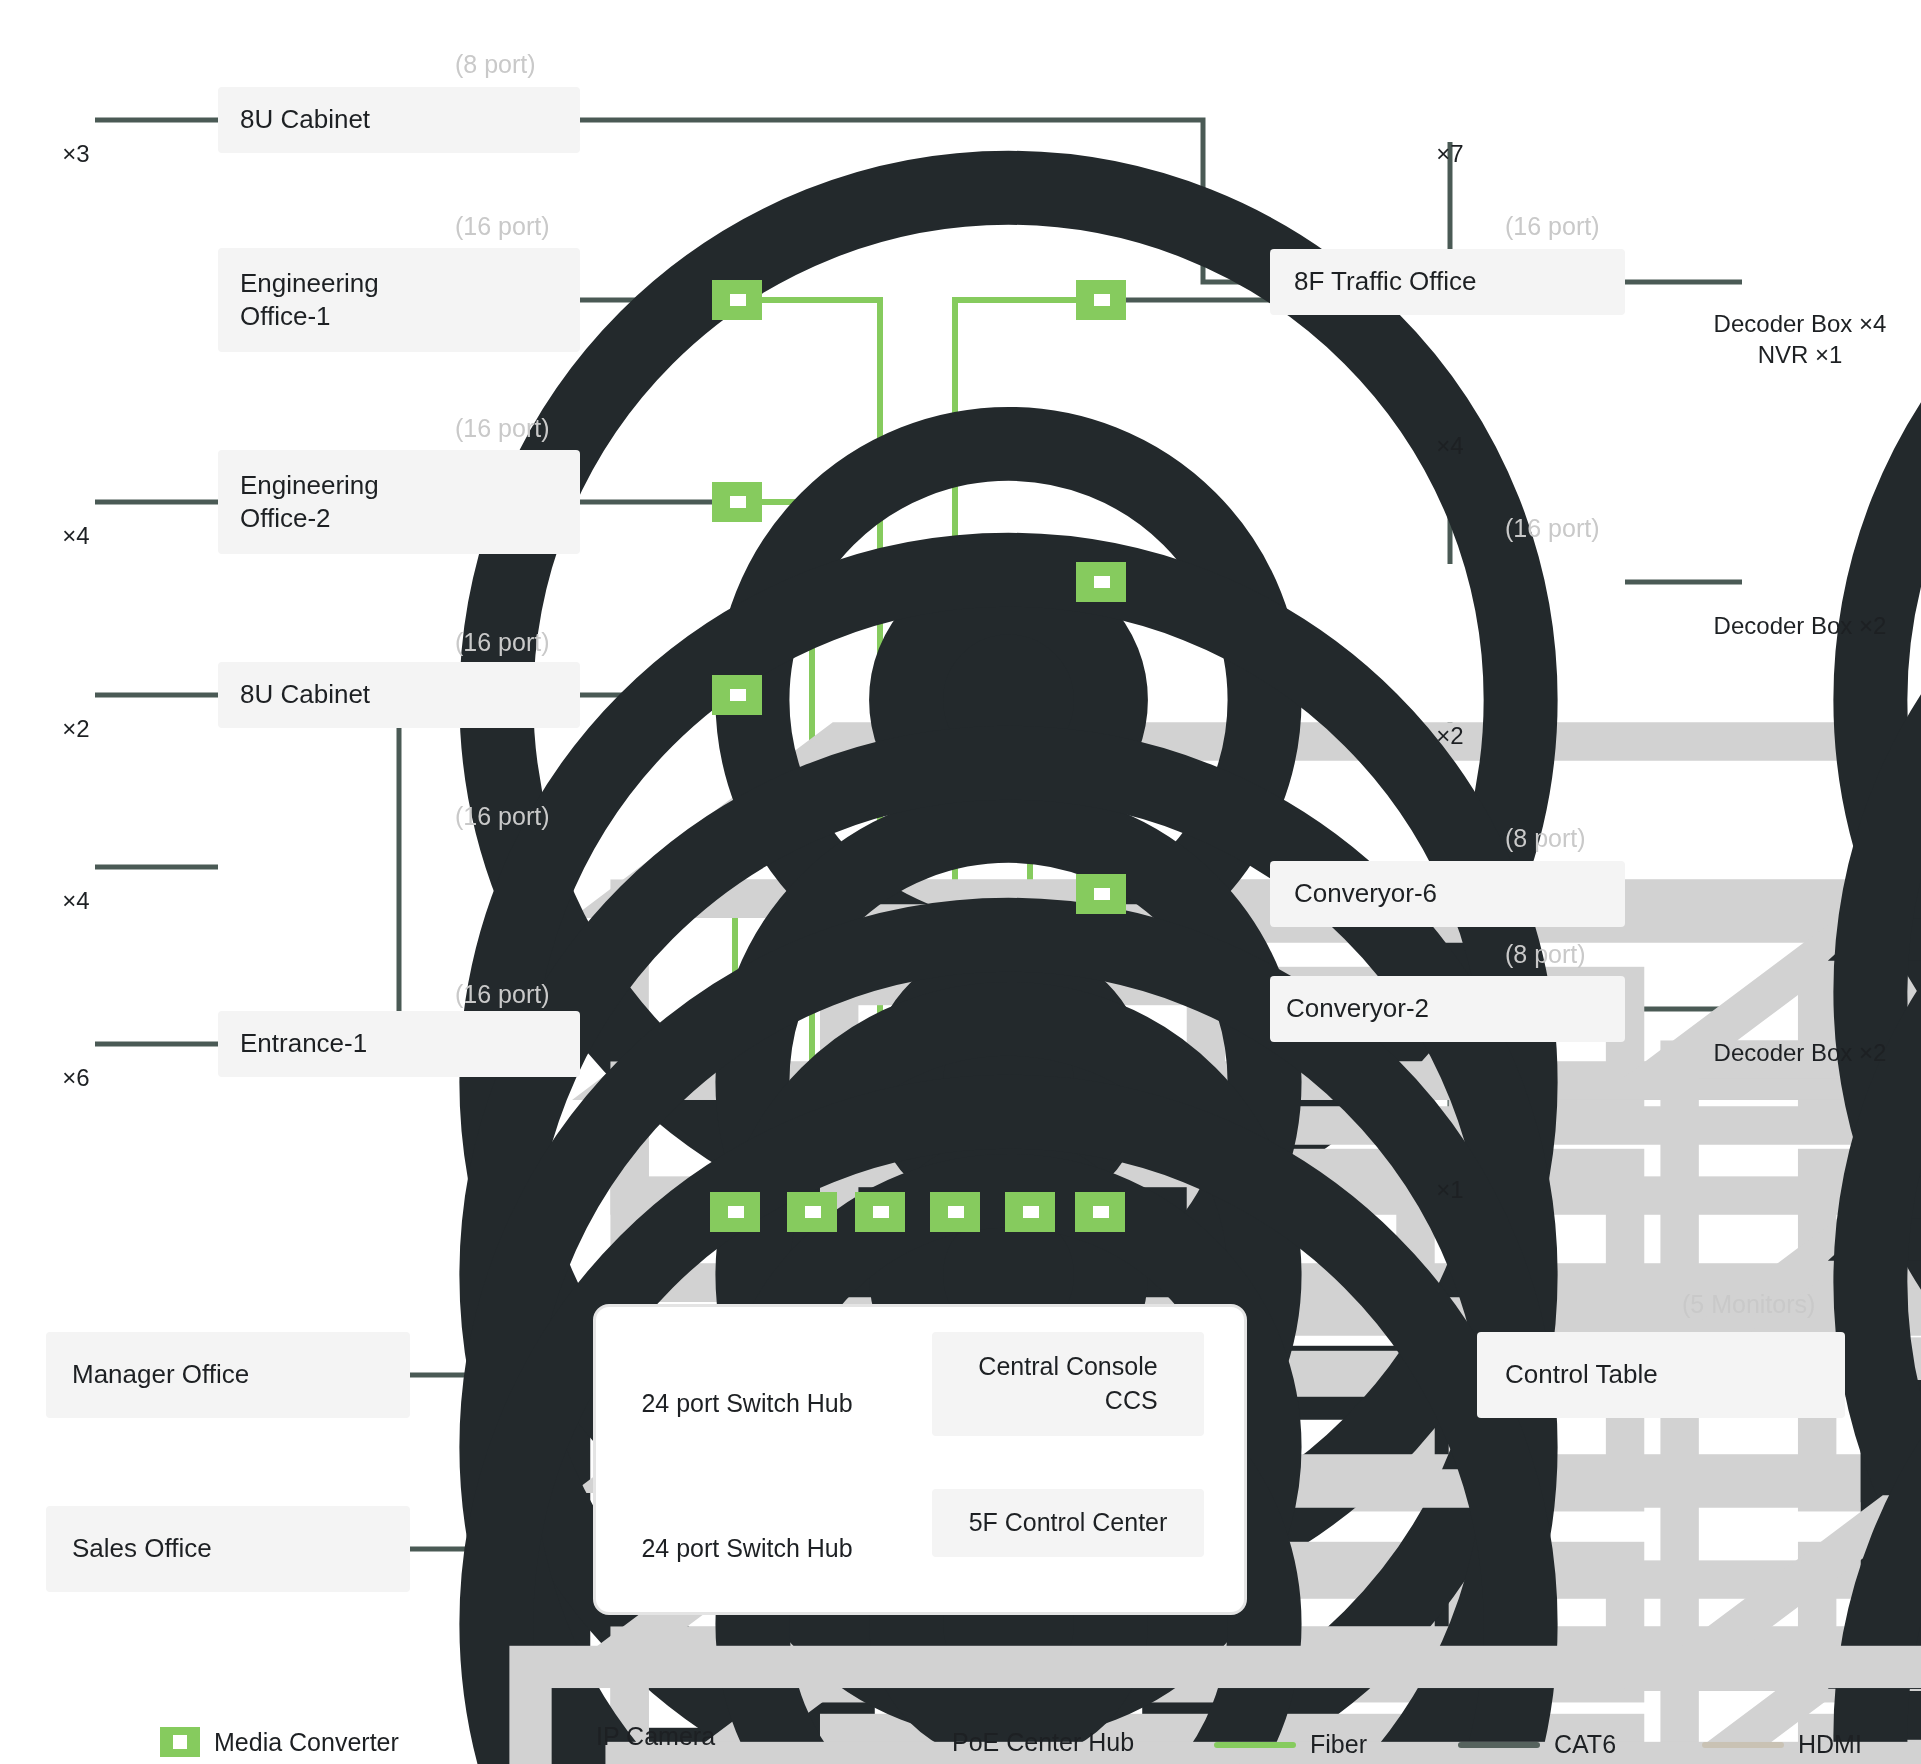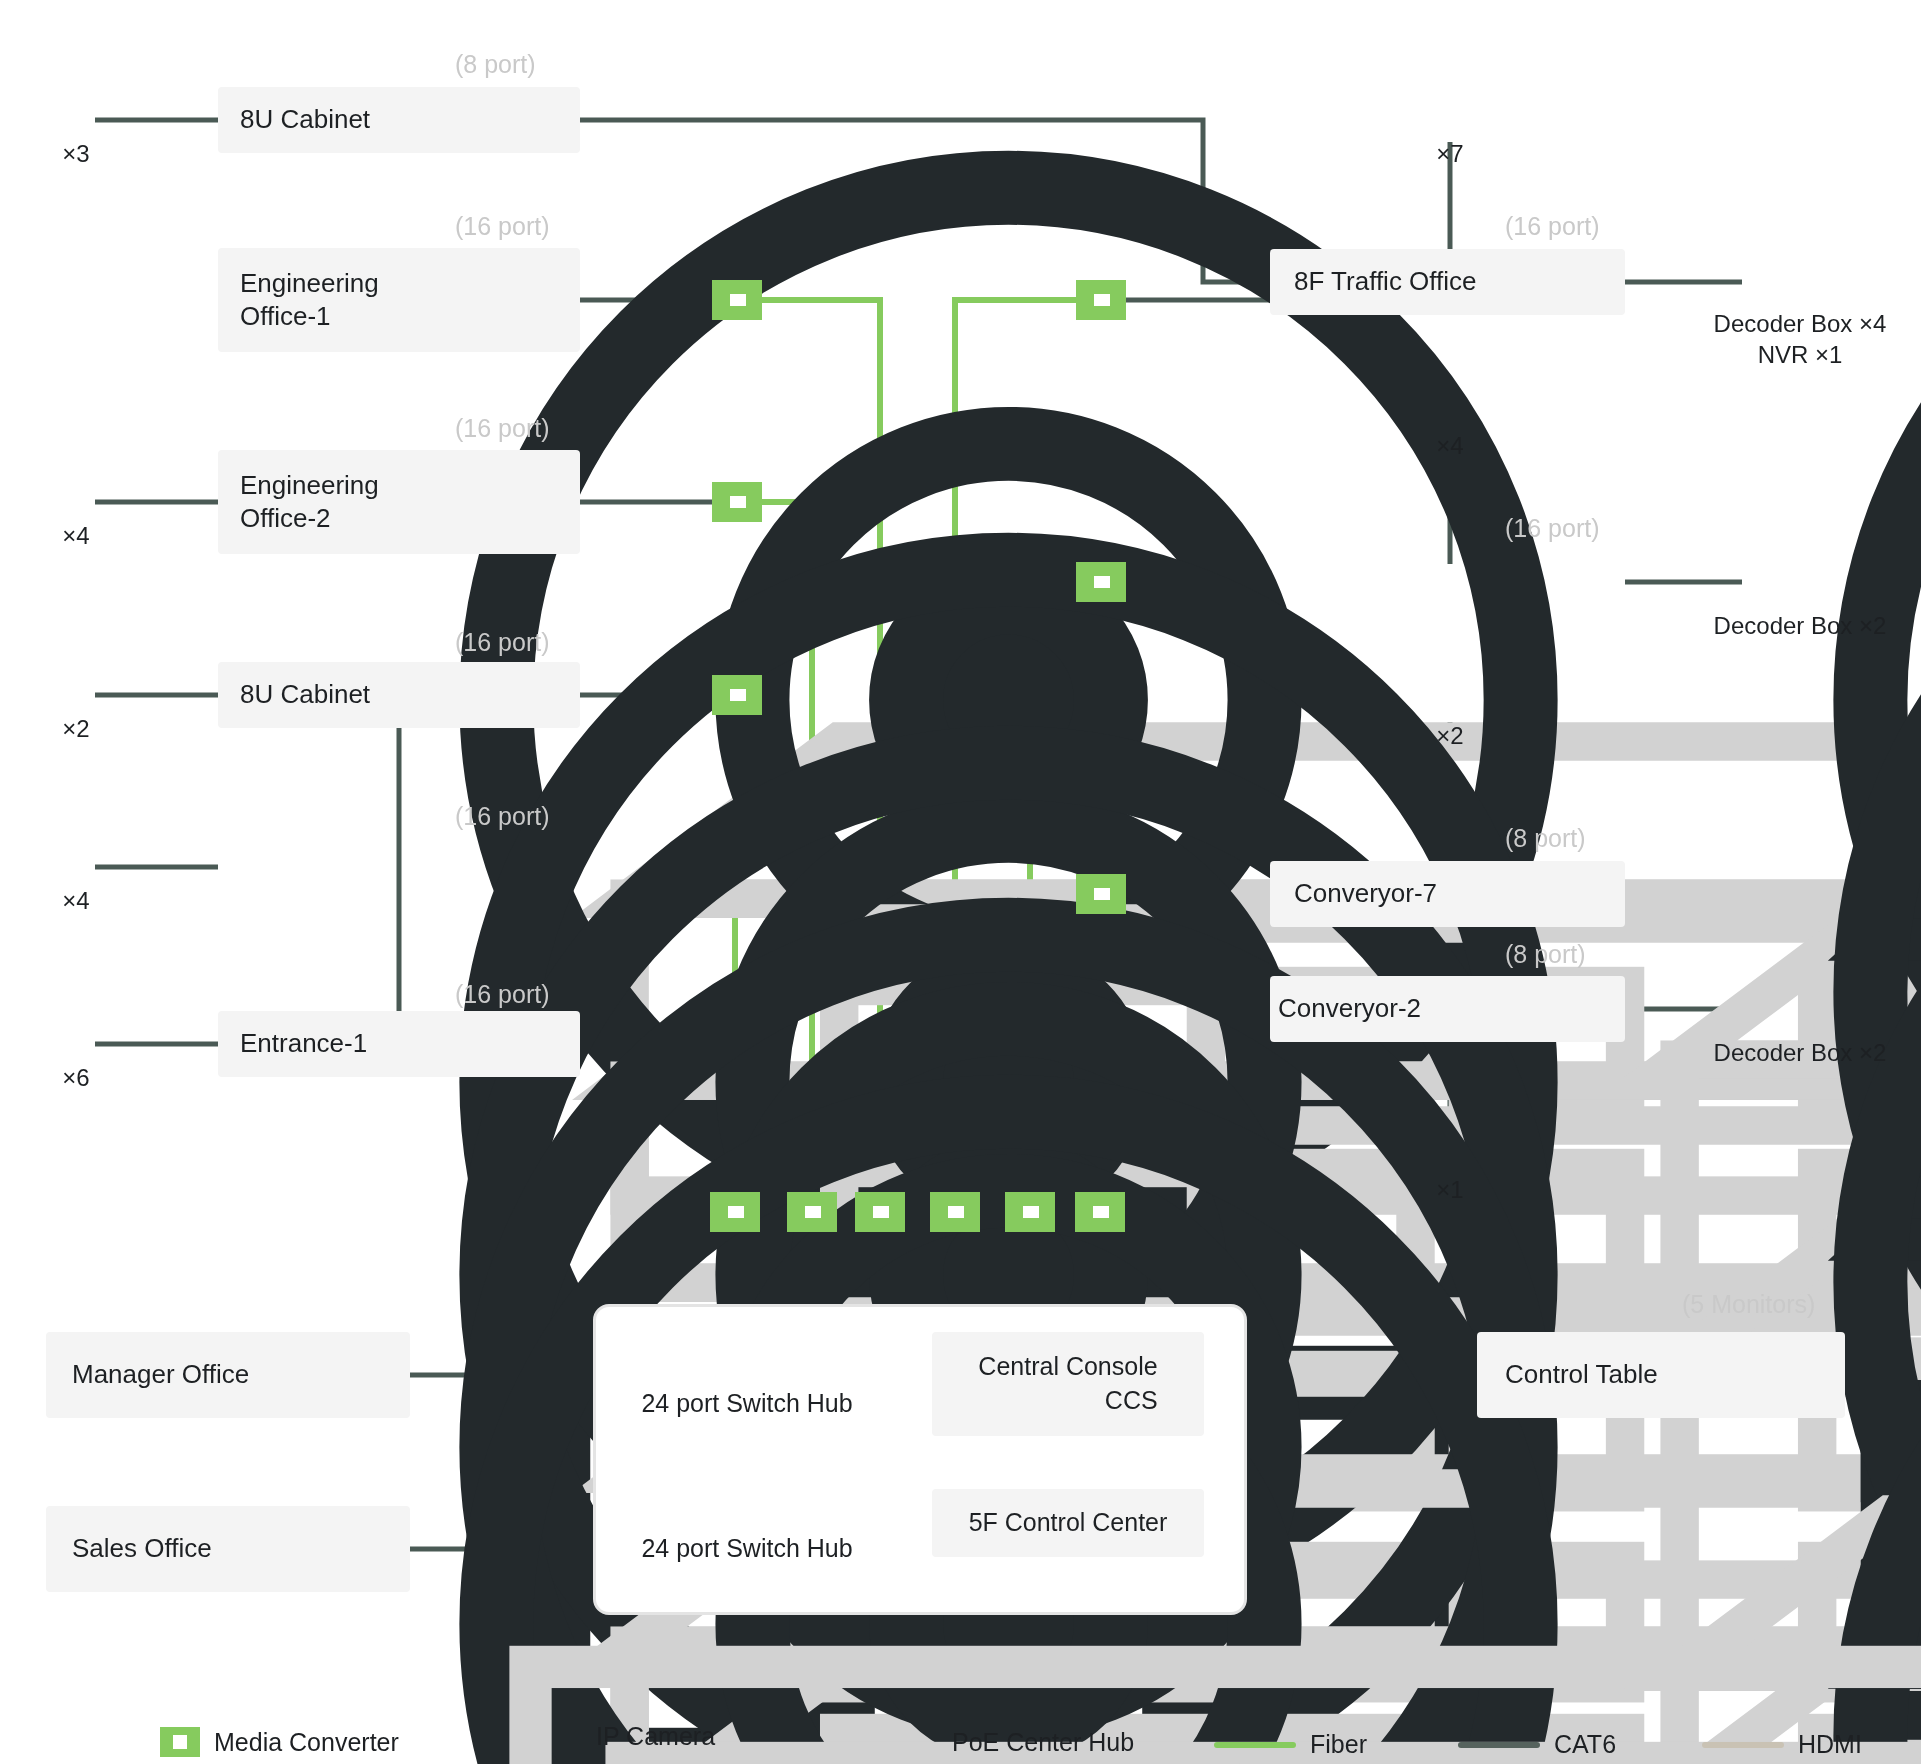--- a/index.html
+++ b/index.html
@@ -464,39 +464,39 @@
           <circle cx="28" cy="22" r="3.6" fill="#23292c"></circle>
           <path d="M22 39 L22 46"></path>
           <path d="M34 39 L34 46"></path>
           <rect x="12" y="46" width="32" height="14"></rect>
         </g>
       </svg>
   </div>
   <div class="cam-count" style="left:1420px;top:690px;width:60px;">×2</div>
   <div class="port-tag" style="left:1505px;top:792px;">(8 port)</div>
   <div class="node-box" style="left:1270px;top:829px;width:355px;height:66px;padding-left:24px;">
-    <span class="node-label">Converyor-7</span>
+    <span class="node-label">Converyor-6</span>
   </div>
   <div class="icon-slot" style="left:1505px;top:845px;width:110px;height:34px;">
     <svg width="110" height="34" viewBox="0 0 110 34">
         <g fill="none" stroke="#d2d2d2" stroke-width="2.2">
           <path d="M10 12 L22 3 L96 3 L104 12 Z"></path>
           <rect x="10" y="12" width="94" height="17"></rect>
           <rect x="22" y="17" width="9" height="7"></rect>
           <rect x="34" y="17" width="9" height="7"></rect>
           <rect x="46" y="17" width="9" height="7"></rect>
           <rect x="58" y="17" width="9" height="7"></rect>
           <rect x="78" y="17" width="9" height="7"></rect>
           <rect x="90" y="17" width="9" height="7"></rect>
         </g>
       </svg>
   </div>
 
   <div class="port-tag" style="left:1505px;top:908px;">(8 port)</div>
-  <div class="node-box" style="left:1270px;top:944px;width:355px;height:66px;padding-left:8px;">
+  <div class="node-box" style="left:1270px;top:944px;width:355px;height:66px;padding-left:16px;">
     <span class="node-label">Converyor-2</span>
   </div>
   <div class="icon-slot" style="left:1505px;top:960px;width:110px;height:34px;">
     <svg width="110" height="34" viewBox="0 0 110 34">
         <g fill="none" stroke="#d2d2d2" stroke-width="2.2">
           <path d="M10 12 L22 3 L96 3 L104 12 Z"></path>
           <rect x="10" y="12" width="94" height="17"></rect>
           <rect x="22" y="17" width="9" height="7"></rect>
           <rect x="34" y="17" width="9" height="7"></rect>
           <rect x="46" y="17" width="9" height="7"></rect>

